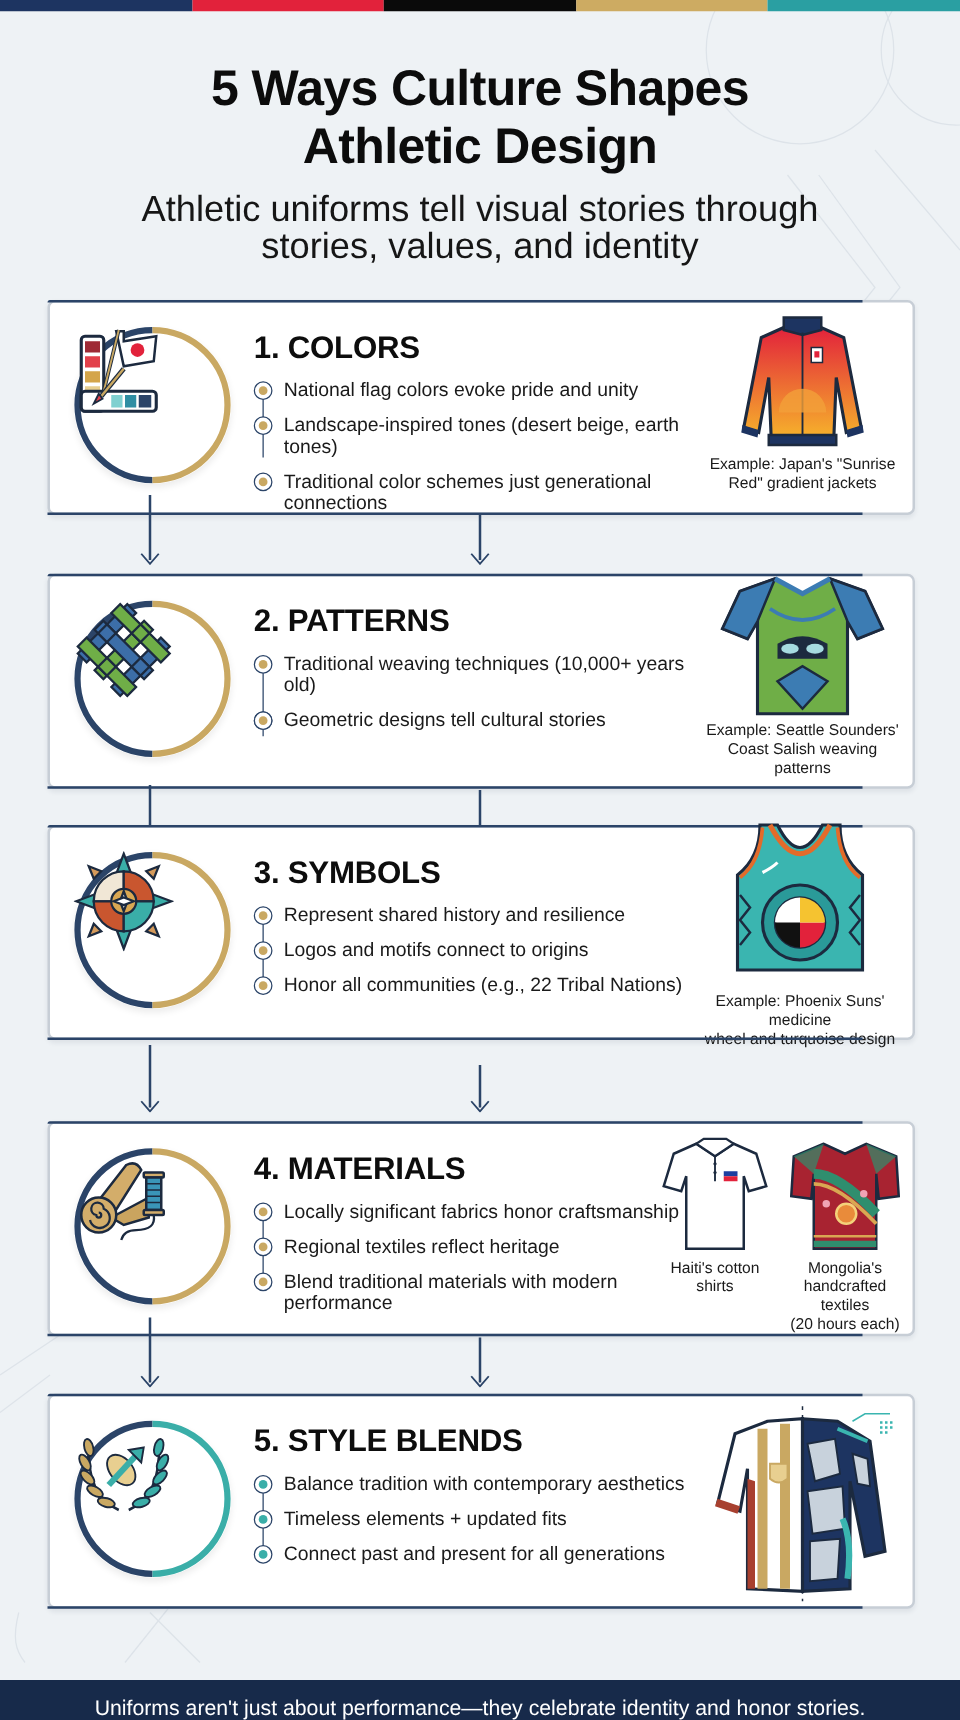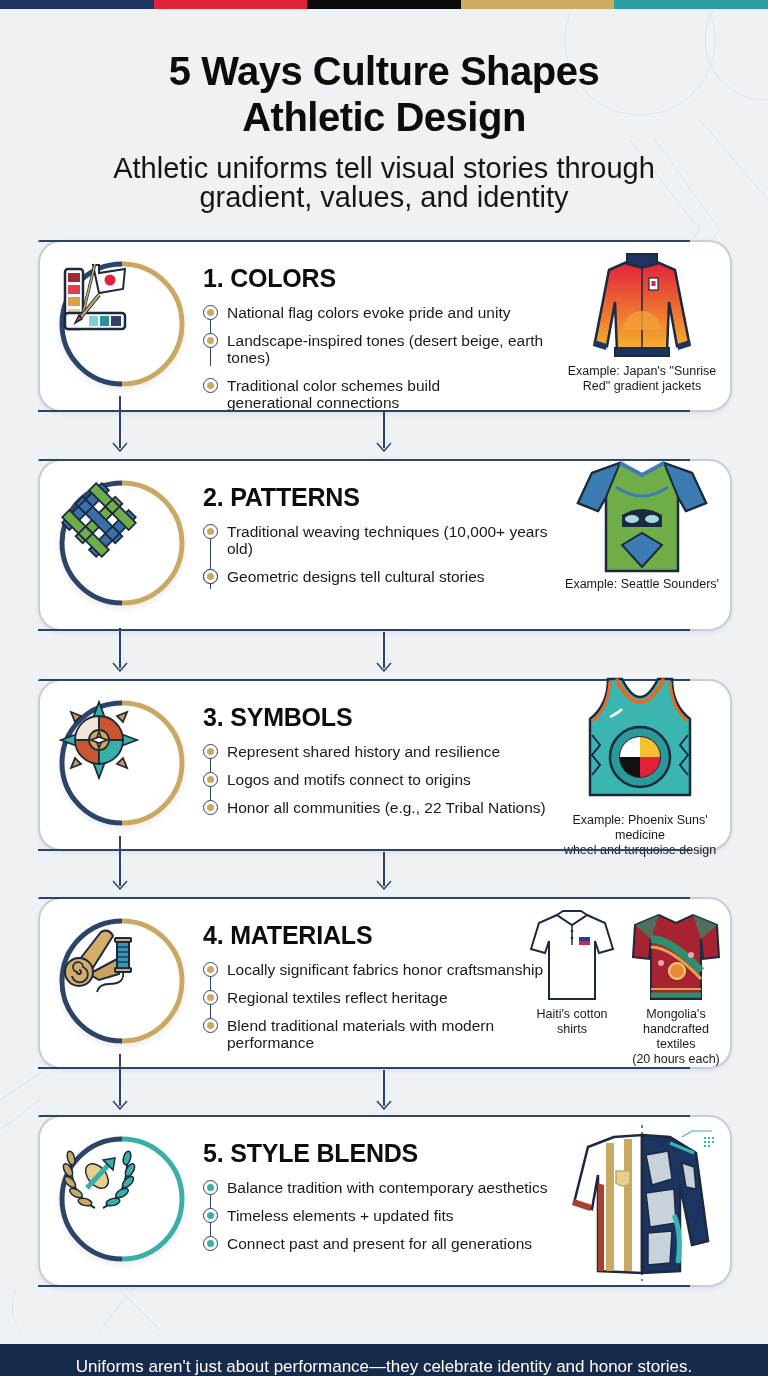--- a/index.html
+++ b/index.html
@@ -15,21 +15,21 @@
   .topbar span { flex: 1; height: 100%; }
   .header { position: absolute; top: 48px; left: 0; width: 768px; text-align: center; }
   .title {
     font-size: 40px; font-weight: 700; line-height: 46px; letter-spacing: -0.5px; color: #0c0c0c;
   }
   .subtitle {
     margin-top: 14px; font-size: 29px; line-height: 29px; color: #161616;
   }
   .card {
     position: absolute; left: 38px; width: 694px; height: 172px;
-    background: #ffffff; border: 2px solid #c7ced6; border-radius: 23px;
+    background: #ffffff; border: 2px solid #c7ced6; border-radius: 6px;
     box-shadow: 0 2px 4px rgba(20,40,70,0.08);
   }
   .card::before {
     content: ""; position: absolute; left: -2px; right: 40px; top: -2px; height: 2px;
     background: #2b4468; border-radius: 14px 0 0 0;
   }
   .card::after {
     content: ""; position: absolute; left: -2px; right: 40px; bottom: -2px; height: 2px;
     background: #2b4468;
   }
@@ -98,21 +98,21 @@
   <span style="background:#2a9fa2"></span>
 </div>
 
 <div class="header">
   <div class="title">
     <div>5 Ways Culture Shapes</div>
     <div>Athletic Design</div>
   </div>
   <div class="subtitle">
     <div>Athletic uniforms tell visual stories through</div>
-    <div>gradient, values, and identity</div>
+    <div>stories, values, and identity</div>
   </div>
 </div>
 
 <div class="card" style="top:240px">
   <div class="ring">
     <svg width="126" height="126" viewBox="0 0 126 126">
       <path d="M63 3 A60 60 0 0 0 63 123" fill="none" stroke="#2b4468" stroke-width="5"></path>
       <path d="M63 3 A60 60 0 0 1 63 123" fill="none" stroke="#c9a862" stroke-width="5"></path>
     </svg>
     <svg class="icon" viewBox="0 0 80 80">
@@ -132,21 +132,21 @@
       <path d="M40 34 L22 56" stroke="#1c2a3f" stroke-width="4"></path>
       <path d="M40 34 L22 56" stroke="#c9a862" stroke-width="2"></path>
       <path d="M20 54 L16 62 L23 58 Z" fill="#e2404a" stroke="#1c2a3f" stroke-width="1.5"></path>
     </svg>
   </div>
   <div class="card-title">1. COLORS</div>
   <div class="bullets">
     <div class="vline" style="top:10px; height:52px"></div>
     <div class="bullet"><span class="dot"></span><span>National flag colors evoke pride and unity</span></div>
     <div class="bullet"><span class="dot"></span><span>Landscape-inspired tones (desert beige, earth tones)</span></div>
-    <div class="bullet" style="width:320px"><span class="dot"></span><span>Traditional color schemes build generational connections</span></div>
+    <div class="bullet" style="width:320px"><span class="dot"></span><span>Traditional color schemes just generational connections</span></div>
   </div>
   <div class="example">
     <svg width="110" height="108" viewBox="0 0 110 108">
       <defs>
         <linearGradient id="sunG" x1="0" y1="0" x2="0" y2="1">
           <stop offset="0" stop-color="#e2223b"></stop>
             <stop offset="1" stop-color="#f7b52b"></stop>
         </linearGradient>
       </defs>
       <path d="M40 10 L22 18 L8 90 L20 94 L28 50 L30 100 L80 100 L82 50 L90 94 L102 90 L88 18 L70 10 Z" fill="url(#sunG)" stroke="#1c2a3f" stroke-width="2.5"></path>
@@ -214,38 +214,39 @@
       <path d="M92 6 L120 16 L134 46 L114 54 L106 40 Z" fill="#3c7cb3" stroke="#1c2a3f" stroke-width="2"></path>
       <path d="M48 6 L70 18 L92 6" fill="none" stroke="#3c7cb3" stroke-width="4"></path>
       <path d="M50 58 Q70 46 90 58 L90 70 L50 70 Z" fill="#1c2a3f"></path>
       <ellipse cx="60" cy="62" rx="7" ry="4" fill="#a6dbe0"></ellipse>
       <ellipse cx="80" cy="62" rx="7" ry="4" fill="#a6dbe0"></ellipse>
       <path d="M50 88 L70 76 L90 88 L70 110 Z" fill="#3c7cb3" stroke="#1c2a3f" stroke-width="2"></path>
       <path d="M44 30 Q70 48 96 30" fill="none" stroke="#3c7cb3" stroke-width="3"></path>
     </svg>
     <div class="example-caption" style="margin-top:2px">
       <div>Example: Seattle Sounders'</div>
+      <div>Coast Salish weaving patterns</div>
     </div>
   </div>
 </div>
 
 <div class="arrow" style="left:110px; top:628px; height:42px">
   <div class="shaft" style="height:40px"></div>
   <svg width="16" height="10" viewBox="0 0 16 10">
       <path d="M1 1 L8 9 L15 1" fill="none" stroke="#2b4468" stroke-width="1.5"></path>
     </svg>
 </div>
 <div class="arrow" style="left:374px; top:632px; height:38px">
   <div class="shaft" style="height:36px"></div>
   <svg width="16" height="10" viewBox="0 0 16 10">
       <path d="M1 1 L8 9 L15 1" fill="none" stroke="#2b4468" stroke-width="1.5"></path>
     </svg>
 </div>
 
-<div class="card" style="top:679px">
+<div class="card" style="top:660px">
   <div class="ring">
     <svg width="126" height="126" viewBox="0 0 126 126">
       <path d="M63 3 A60 60 0 0 0 63 123" fill="none" stroke="#2b4468" stroke-width="5"></path>
       <path d="M63 3 A60 60 0 0 1 63 123" fill="none" stroke="#c9a862" stroke-width="5"></path>
     </svg>
     <svg class="icon" viewBox="0 0 80 80">
       <g stroke="#1c2a3f" stroke-width="1.8">
         <polygon points="40,2 46,18 34,18" fill="#3aaea8"></polygon>
         <polygon points="40,78 46,62 34,62" fill="#3aaea8"></polygon>
         <polygon points="2,40 18,34 18,46" fill="#3aaea8"></polygon>

